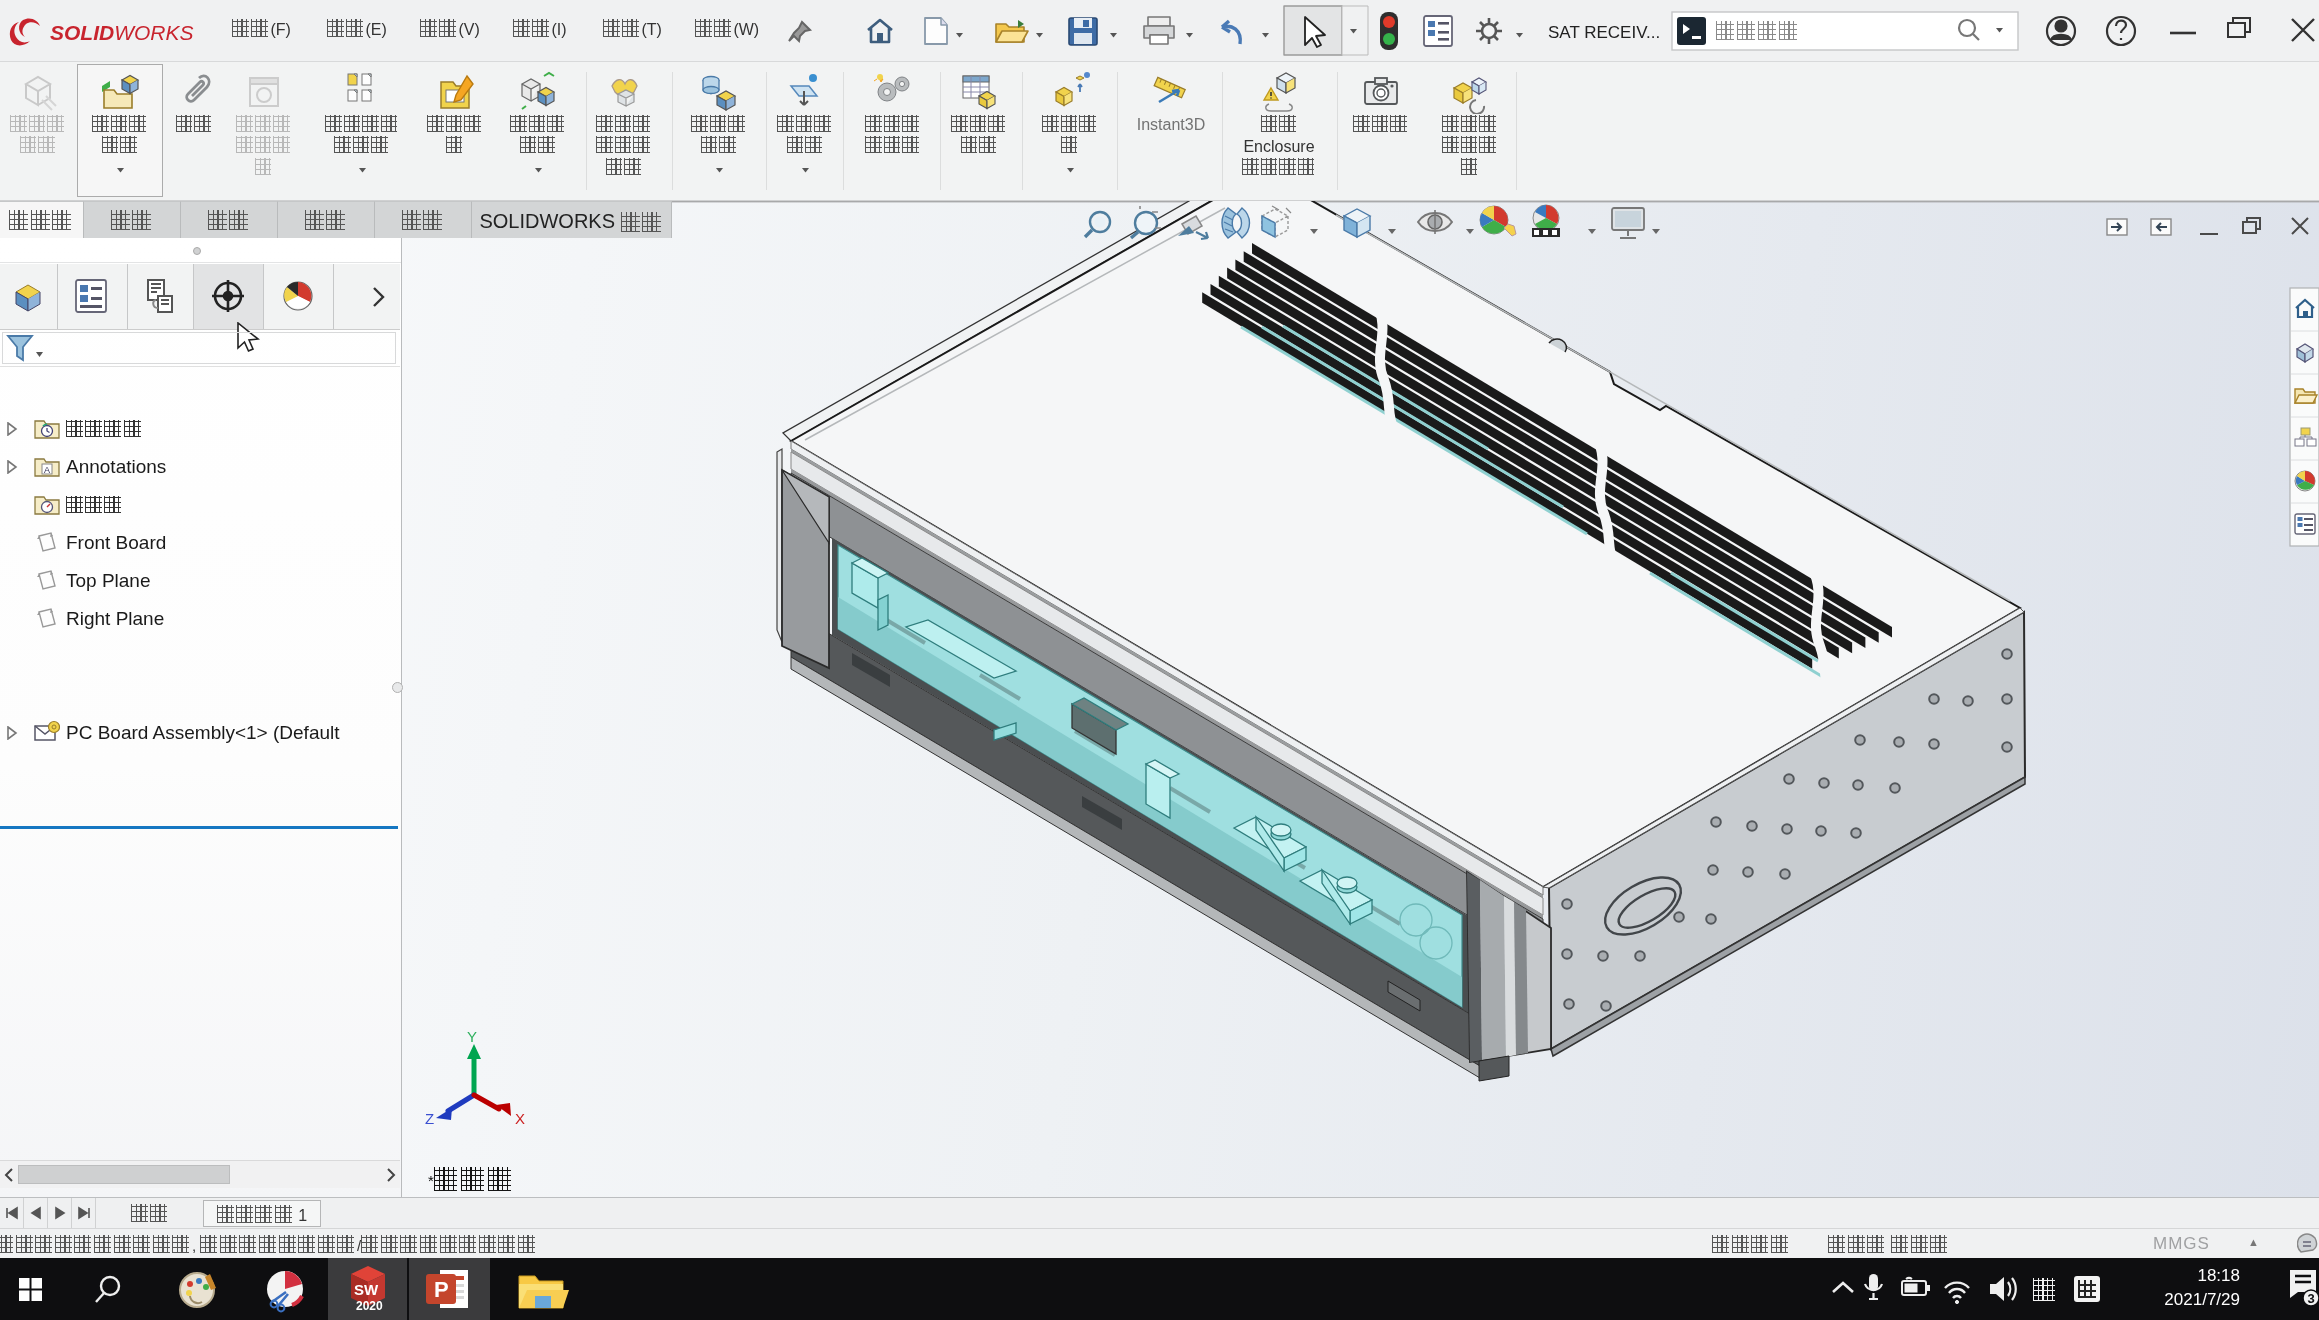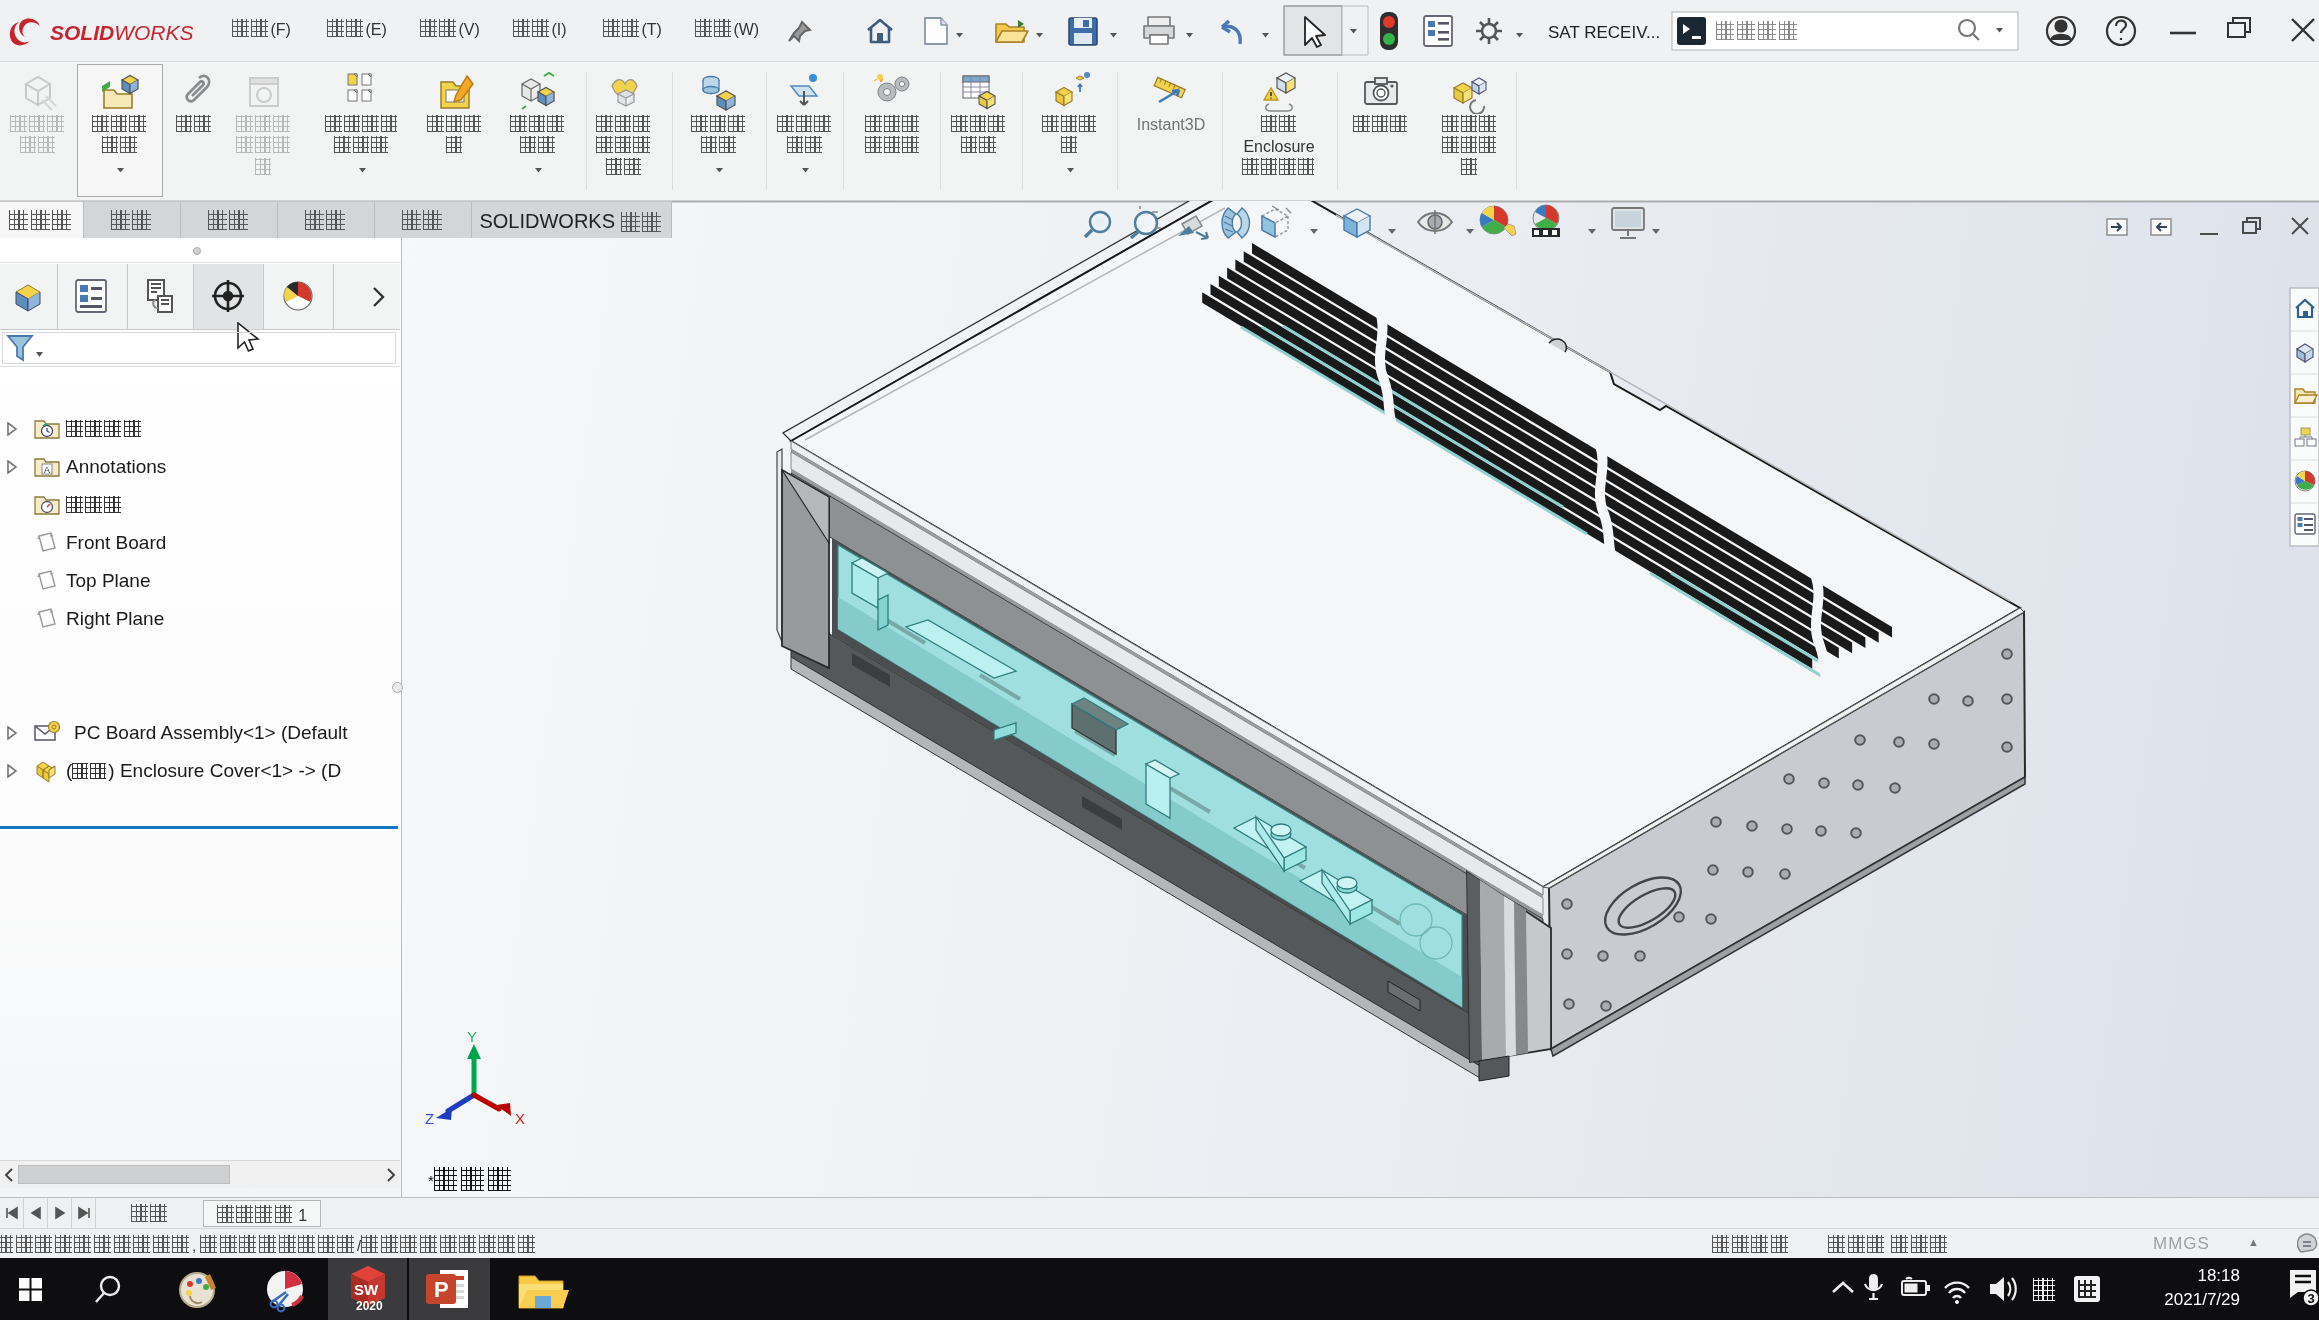--- a/index.html
+++ b/index.html
@@ -718,32 +718,21 @@
     <div class="abs" style="left:0;top:476px;width:400px;height:38px;font-size:19px;color:#1a1a1a;white-space:nowrap">
       <svg class="abs" style="left:6px;top:12px" width="12" height="14" viewBox="0 0 12 14">
         <path d="M2 1 L10 7 2 13 Z" fill="none" stroke="#777" stroke-width="1.6"></path>
       </svg>
       <span class="abs" style="left:34px;top:5px"><svg width="26" height="26" viewBox="0 0 26 26" style="vertical-align:-6px">
           <rect x="1" y="7" width="20" height="14" fill="#fff" stroke="#556" stroke-width="1.5"></rect>
           <path d="M1 7 l10 8 10 -8" fill="none" stroke="#556" stroke-width="1.5"></path>
           <circle cx="20" cy="8" r="5.5" fill="#f1d34c" stroke="#9a7d2a" stroke-width="1.2"></circle>
           <circle cx="20" cy="8" r="2" fill="none" stroke="#9a7d2a"></circle>
         </svg></span>
-      <span class="abs" style="left:74px;top:8px">PC Board Assembly&lt;1&gt; (Default</span>
-    </div>
-    <div class="abs" style="left:0;top:514px;width:400px;height:38px;font-size:19px;color:#1a1a1a;white-space:nowrap">
-      <svg class="abs" style="left:6px;top:12px" width="12" height="14" viewBox="0 0 12 14">
-        <path d="M2 1 L10 7 2 13 Z" fill="none" stroke="#777" stroke-width="1.6"></path>
-      </svg>
-      <span class="abs" style="left:34px;top:5px"><svg width="26" height="26" viewBox="0 0 26 26" style="vertical-align:-6px">
-          <path d="M3 9 l6 -4 6 4 -6 4 z M9 13 l6 -4 6 4 -6 4 z" fill="#f1d34c" stroke="#9a7d2a"></path>
-          <path d="M3 9 v8 l6 4 v-8 z M9 13 v8 l6 4 v-8 z" fill="#e9c93e" stroke="#9a7d2a"></path>
-          <path d="M15 13 v8 l6 -4 v-8 z M15 13 l6 -4 v0" fill="#f7e27a" stroke="#9a7d2a"></path>
-        </svg></span>
-      <span class="abs" style="left:66px;top:8px">(<i class="g" style="width:16px;height:16.5px;margin-right:2px;vertical-align:-2px;color:#333;"></i><i class="g" style="width:16px;height:16.5px;margin-right:2px;vertical-align:-2px;color:#333;"></i>) Enclosure Cover&lt;1&gt; -&gt; (D</span>
+      <span class="abs" style="left:66px;top:8px">PC Board Assembly&lt;1&gt; (Default</span>
     </div>
     <div class="abs" style="left:0;top:588px;width:398px;height:3px;background:#1577c2"></div>
     <div class="abs" style="left:0;top:922px;width:400px;height:28px;background:#f1f1f2;border-top:1px solid #d9d9da">
 <svg class="abs" style="left:4px;top:7px" width="10" height="14">
         <path d="M8 1 L2 7 8 13" fill="none" stroke="#444" stroke-width="2"></path>
       </svg>
 <svg class="abs" style="left:386px;top:7px" width="10" height="14">
         <path d="M2 1 L8 7 2 13" fill="none" stroke="#444" stroke-width="2"></path>
       </svg>
 <div class="abs" style="left:18px;top:4px;width:212px;height:19px;background:#cfd0d1;border:1px solid #bcbdbe"></div>

